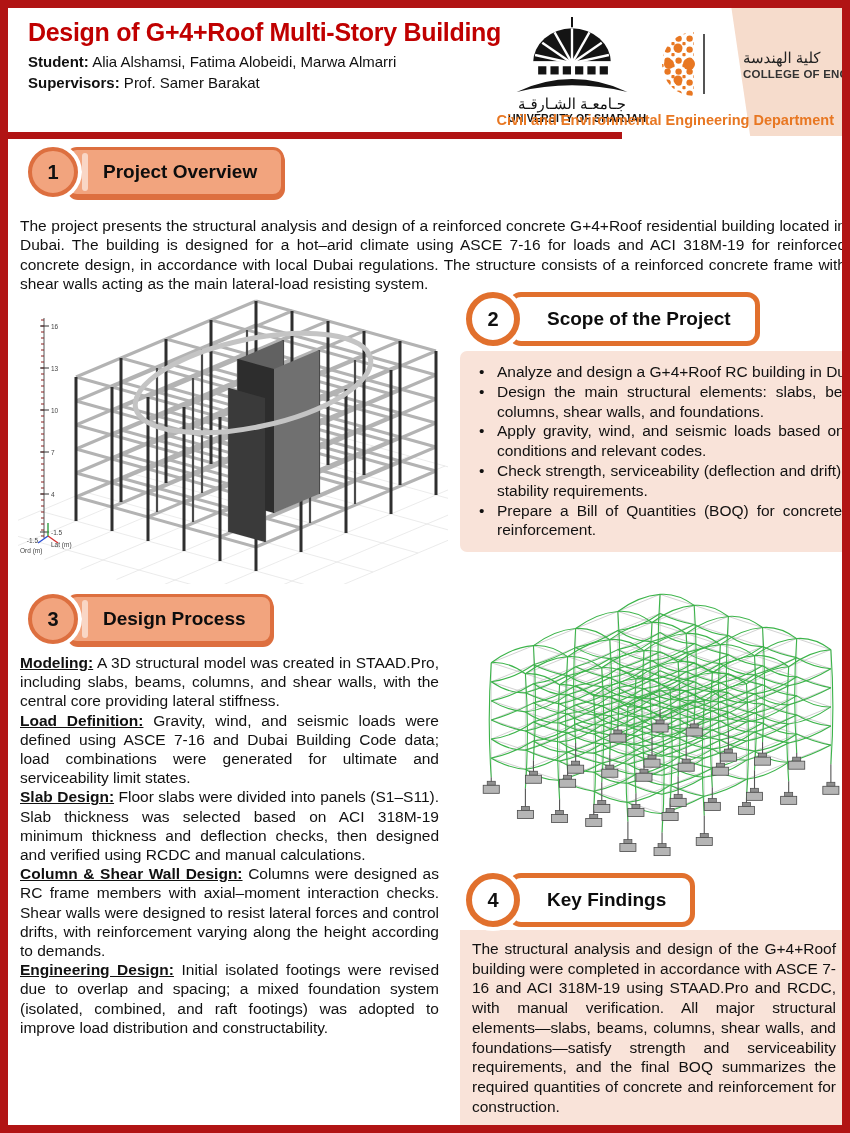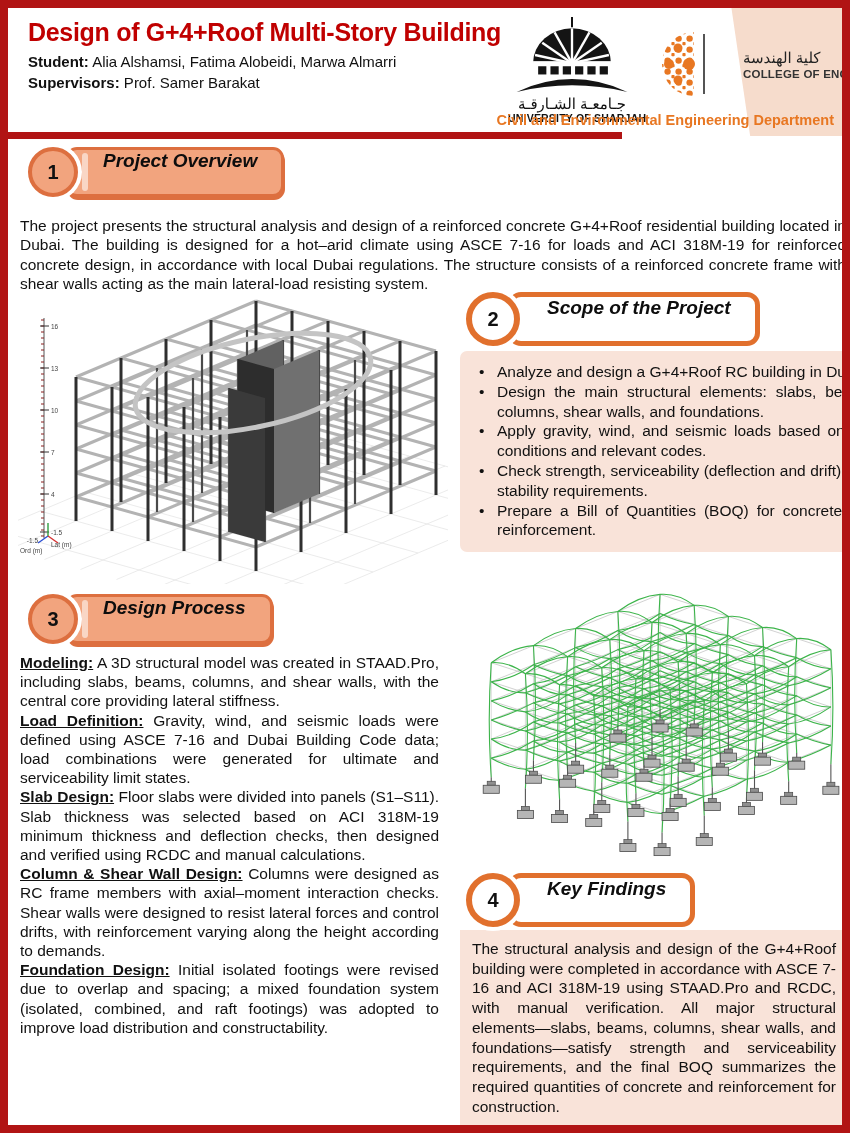--- a/index.html
+++ b/index.html
@@ -21,22 +21,22 @@
   .coe-text{margin-left:9px;white-space:nowrap;}
   .coe-arabic{font-size:15px;color:#222;line-height:20px;}
   .coe-english{font-size:11.5px;font-weight:bold;color:#333;letter-spacing:.2px;}
   .department{position:absolute;right:8px;top:104px;font-size:14.5px;font-weight:bold;color:#E87722;
         white-space:nowrap;z-index:2;margin-left:17px;}
   .divider{position:absolute;left:0px;top:124px;width:614px;height:7px;background:#B11414;z-index:3;}
   
   .section-head{position:absolute;display:flex;align-items:center;z-index:4;}
   .badge{width:42px;height:42px;border-radius:50%;display:flex;align-items:center;justify-content:center;
         font-weight:bold;font-size:20px;color:#111;z-index:2;flex:0 0 auto;}
-  .bar{position:relative;height:44px;display:flex;border-radius:11px;
-        margin-left:-12px;padding:0 24px 0 34px;z-index:1;font-style:italic;}
+  .bar{position:relative;height:44px;display:flex;align-items:center;border-radius:11px;
+        margin-left:-12px;padding:0 24px 0 34px;z-index:1;}
   .bar-title{font-size:19px;font-weight:bold;color:#0d0d0d;white-space:nowrap;}
   .typeA .badge{background:#F2A47E;border:4px solid #DD6F3F;box-shadow:0 0 0 4px #fff;}
   .typeA .bar{background:#F2A47E;border:3px solid #DD6F3F;box-shadow:1px 3px 0 #DD6F3F;}
   .typeA .bar::before{content:"";position:absolute;left:13px;top:3px;bottom:3px;width:6px;
         border-radius:3px;background:rgba(255,255,255,.55);}
   .typeB .badge{background:#fff;border:6px solid #E1702D;box-shadow:0 0 0 4px #fff;}
   .typeB .bar{background:#fff;border:5px solid #E1702D;border-radius:13px;}
   
   .overview-text{position:absolute;left:12px;top:192px;width:826px;font-size:15.5px;
         line-height:19.5px;text-align:justify;z-index:2;}
@@ -330,21 +330,21 @@
     <div class="badge">3</div>
     <div class="bar">
       <span class="bar-title">Design Process</span>
     </div>
   </div>
   <div class="proc">
     <p><span class="lead">Modeling:</span> <span>A 3D structural model was created in STAAD.Pro, including slabs, beams, columns, and shear walls, with the central core providing lateral stiffness.</span></p>
     <p><span class="lead">Load Definition:</span> <span>Gravity, wind, and seismic loads were defined using ASCE 7-16 and Dubai Building Code data; load combinations were generated for ultimate and serviceability limit states.</span></p>
     <p><span class="lead">Slab Design:</span> <span>Floor slabs were divided into panels (S1–S11). Slab thickness was selected based on ACI 318M-19 minimum thickness and deflection checks, then designed and verified using RCDC and manual calculations.</span></p>
     <p><span class="lead">Column &amp; Shear Wall Design:</span> <span>Columns were designed as RC frame members with axial–moment interaction checks. Shear walls were designed to resist lateral forces and control drifts, with reinforcement varying along the height according to demands.</span></p>
-    <p><span class="lead">Foundation Design:</span> <span>Initial isolated footings were revised due to overlap and spacing; a mixed foundation system (isolated, combined, and raft footings) was adopted to improve load distribution and constructability.</span></p>
+    <p><span class="lead">Engineering Design:</span> <span>Initial isolated footings were revised due to overlap and spacing; a mixed foundation system (isolated, combined, and raft footings) was adopted to improve load distribution and constructability.</span></p>
   </div>
 
   <div class="green-fig">
     <svg width="417" height="287" viewBox="0 0 415 285">
       <g id="green-frame">
           <line x1="50" y1="173" x2="220" y2="228" stroke="#bdbdbd" stroke-width="0.7"></line>
           <line x1="92" y1="156" x2="262" y2="211" stroke="#bdbdbd" stroke-width="0.7"></line>
           <line x1="134" y1="139" x2="304" y2="194" stroke="#bdbdbd" stroke-width="0.7"></line>
           <line x1="176" y1="122" x2="346" y2="177" stroke="#bdbdbd" stroke-width="0.7"></line>
           <line x1="218" y1="105" x2="388" y2="160" stroke="#bdbdbd" stroke-width="0.7"></line>

